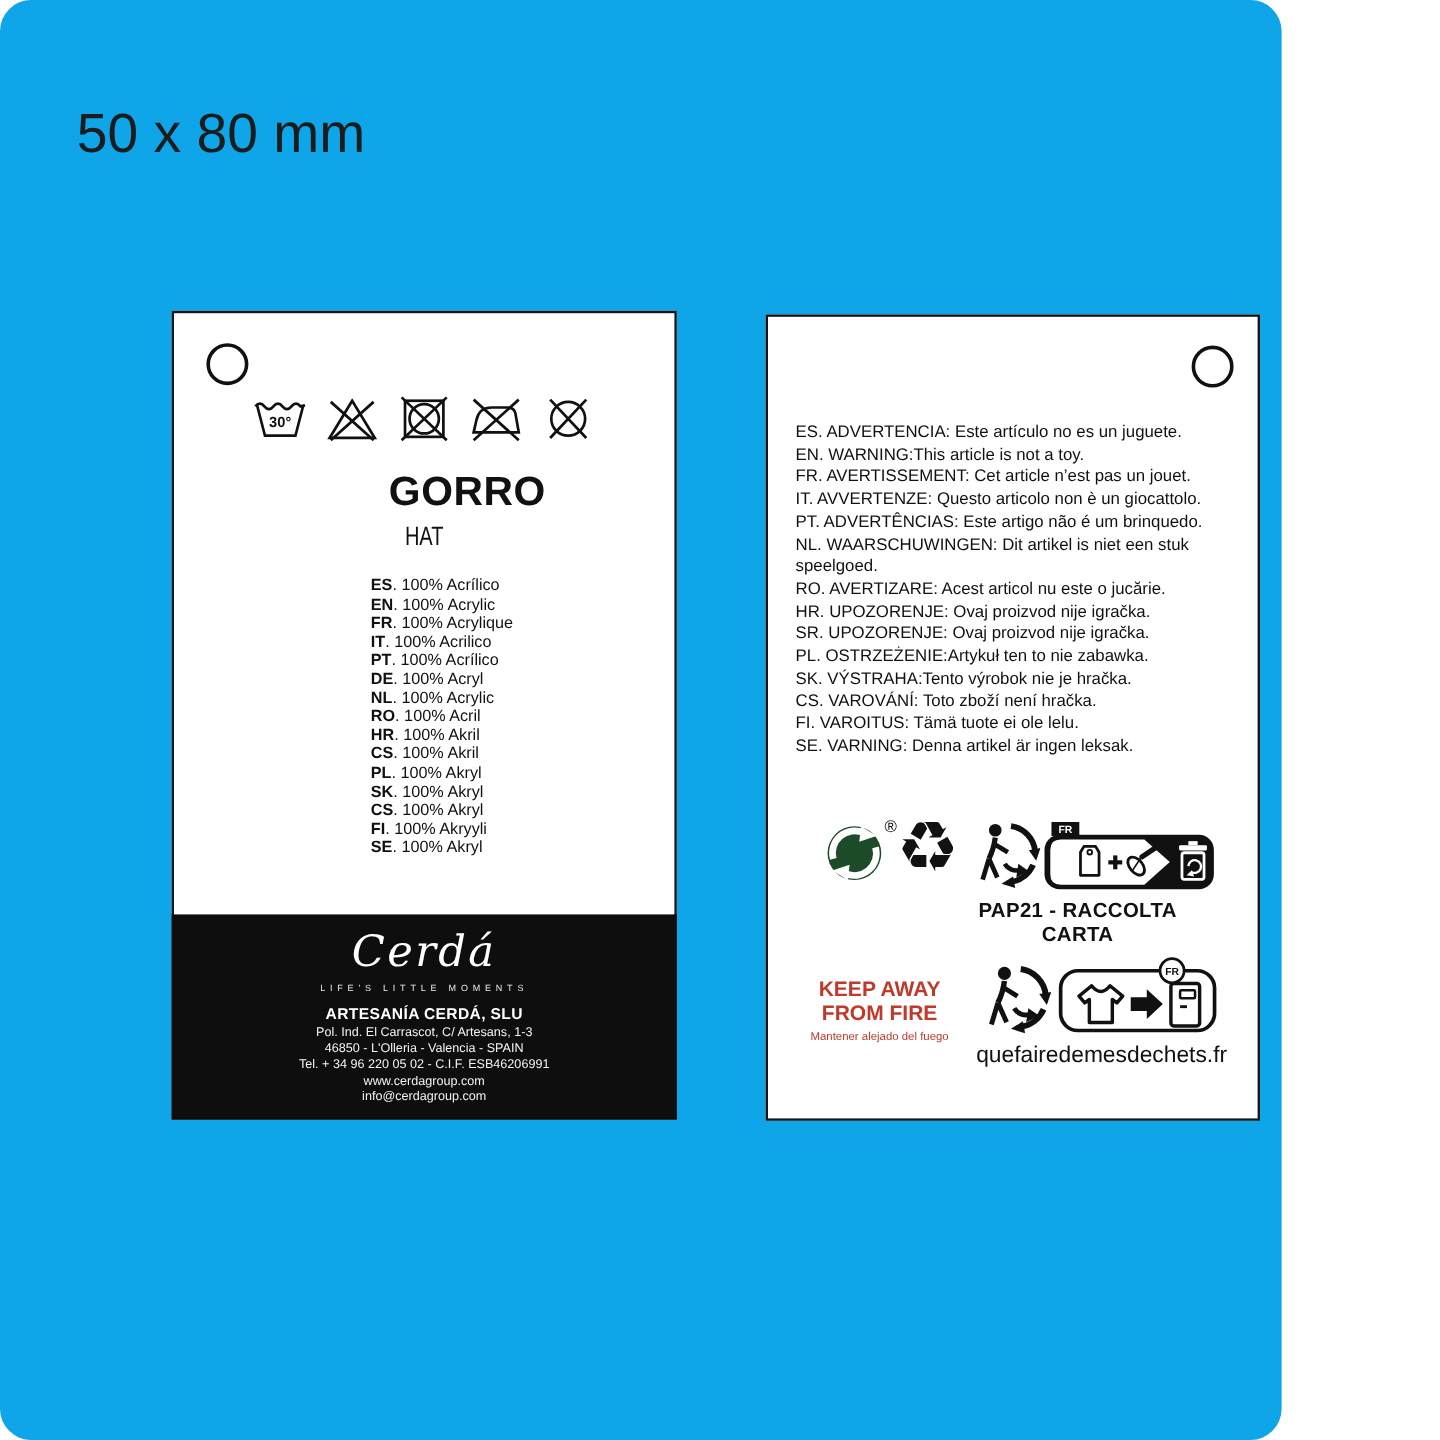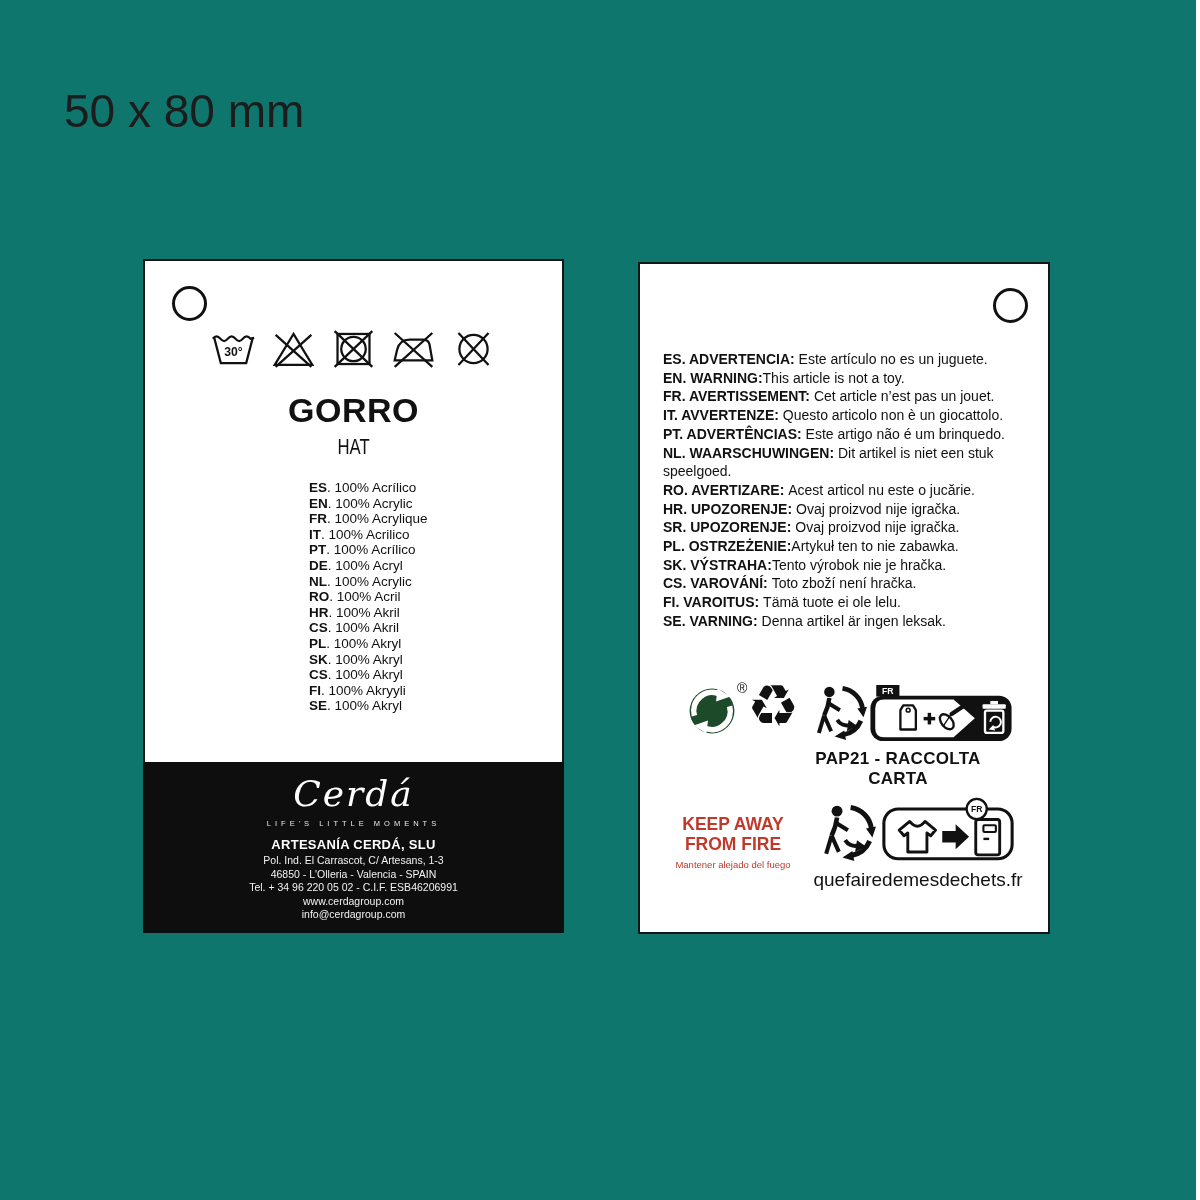--- a/index.html
+++ b/index.html
@@ -1,49 +1,49 @@
 <!DOCTYPE html>
 <html><head>
 <meta charset="utf-8">
 <style>
   html,body { margin:0; padding:0; background:#fff; }
-  .canvas { position:relative; width:1196px; height:1200px; background:#0f766e; overflow:hidden;
-            font-family:"Liberation Sans", sans-serif; color:#111; }
+  .canvas { position:relative; width:1068px; height:1200px; background:#0ea5e9; overflow:hidden;
+            font-family:"Liberation Sans", sans-serif; color:#111;border-radius:26px; }
 
   .size-label { position:absolute; left:64px; top:84px; font-size:46px; color:#1c1c1c; }
 
   .tag { position:absolute; background:#fff; border:2px solid #161616; box-sizing:border-box; }
   .tag-left  { left:143px; top:259px; width:421px; height:674px; }
   .tag-right { left:638px; top:262px; width:412px; height:672px; }
 
   .hole { position:absolute; width:29px; height:29px; border:3px solid #111; border-radius:50%; top:25px; background:#fff; }
   .tag-left  .hole { left:27px; }
   .tag-right .hole { right:20px; top:24px; }
 
   
   .care-row { position:absolute; top:68px; left:0; right:0; display:flex; justify-content:center; align-items:center; gap:13px; }
   .care-row svg { display:block; }
   .care-sym { stroke:#111; stroke-width:2.4; fill:none; }
 
-  .product-title { position:absolute; top:130px; width:100%; text-align:center; font-size:34px; font-weight:bold; letter-spacing:0.5px; }
+  .product-title { position:absolute; top:130px; width:100%; text-align:center; font-size:34px; font-weight:bold; letter-spacing:0.5px;padding-left:36px; }
   .product-subtitle { position:absolute; top:173px; width:100%; text-align:center; font-size:22px; transform:scaleX(0.76); }
 
   .comp-list { position:absolute; top:219px; left:164px; font-size:13.5px; line-height:15.6px; }
   .comp-line b { font-weight:bold; }
 
   .brand-footer { position:absolute; left:-2px; right:-2px; bottom:-2px; top:501px; background:#0e0e0e; color:#fff; text-align:center; }
   .brand-logo { margin-top:8px; font-family:"DejaVu Serif", serif; font-style:italic; font-weight:normal; font-size:36px; line-height:48px; letter-spacing:2px; }
   .brand-tagline { font-size:7.5px; letter-spacing:4px; color:#e8e8e8; margin-top:1px; }
   .brand-company { font-size:13px; font-weight:bold; margin-top:9px; letter-spacing:0.3px; }
   .brand-addr { font-size:10.5px; line-height:13.5px; color:#f2f2f2; }
   .brand-addr.first { margin-top:2px; }
 
   
   .warnings { position:absolute; left:23px; right:4px; top:86px; font-size:14px; line-height:18.7px; }
-  .warn-line b { font-weight:bold; }
+  .warn-line b { font-weight:normal; }
 
   .icon-abs { position:absolute; }
   .icon-greendot { left:48px;  top:423px; }
   .icon-reg      { left:97px;  top:416px; font-size:14px; }
   .icon-mobius   { left:107px; top:412px; font-size:58px; line-height:60px; font-family:"DejaVu Sans", sans-serif; }
   .icon-triman1  { left:171px; top:420px; }
   .icon-frbox1   { left:228px; top:421px; }
 
   .pap-label { position:absolute; left:150px; top:485px; width:216px; text-align:center; font-size:17px; font-weight:bold; letter-spacing:0.3px; }
 

